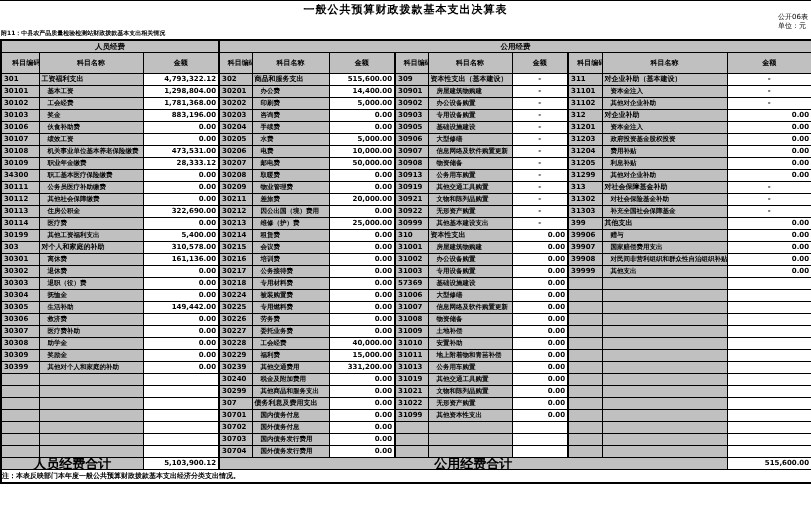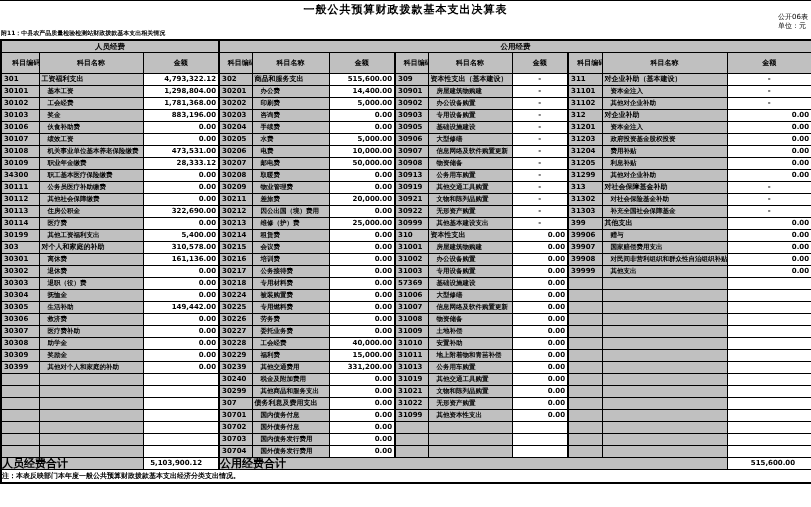--- a/index.html
+++ b/index.html
@@ -18,22 +18,22 @@
   td.amt{background:#fff;text-align:right;padding-right:2px;}
   td.amt.dash{text-align:center;padding-right:0;}
   td.code{text-align:left;padding-left:2px;}
   td.name{text-align:left;padding-left:2px;}
   td.name.sub{padding-left:8px;font-size:6.5px;}
   .gsep{border-left:2px solid #000 !important;}
   .grp{font-size:7.5px;}
   .colhdr span{display:inline-block;}
   .codehdr span{width:16px;line-height:9px;}
   tr.hdr2 th{height:20px;}
-  td.total-label{font-size:11px;}
-  td.total-amt{background:#fff;text-align:right;padding-right:16px;}
+  td.total-label{text-align:center;font-size:13px;}
+  td.total-amt{background:#fff;text-align:right;padding-right:2px;}
   td.note-cell{background:#fff;text-align:left;padding-left:0;font-size:7px;height:12px;}
 </style>
 </head>
 <body>
 
 <div id="page">
   <div id="titlebar">
     <div id="page-title">一般公共预算财政拨款基本支出决算表</div>
     <div id="corner">
       <div>公开06表</div>

